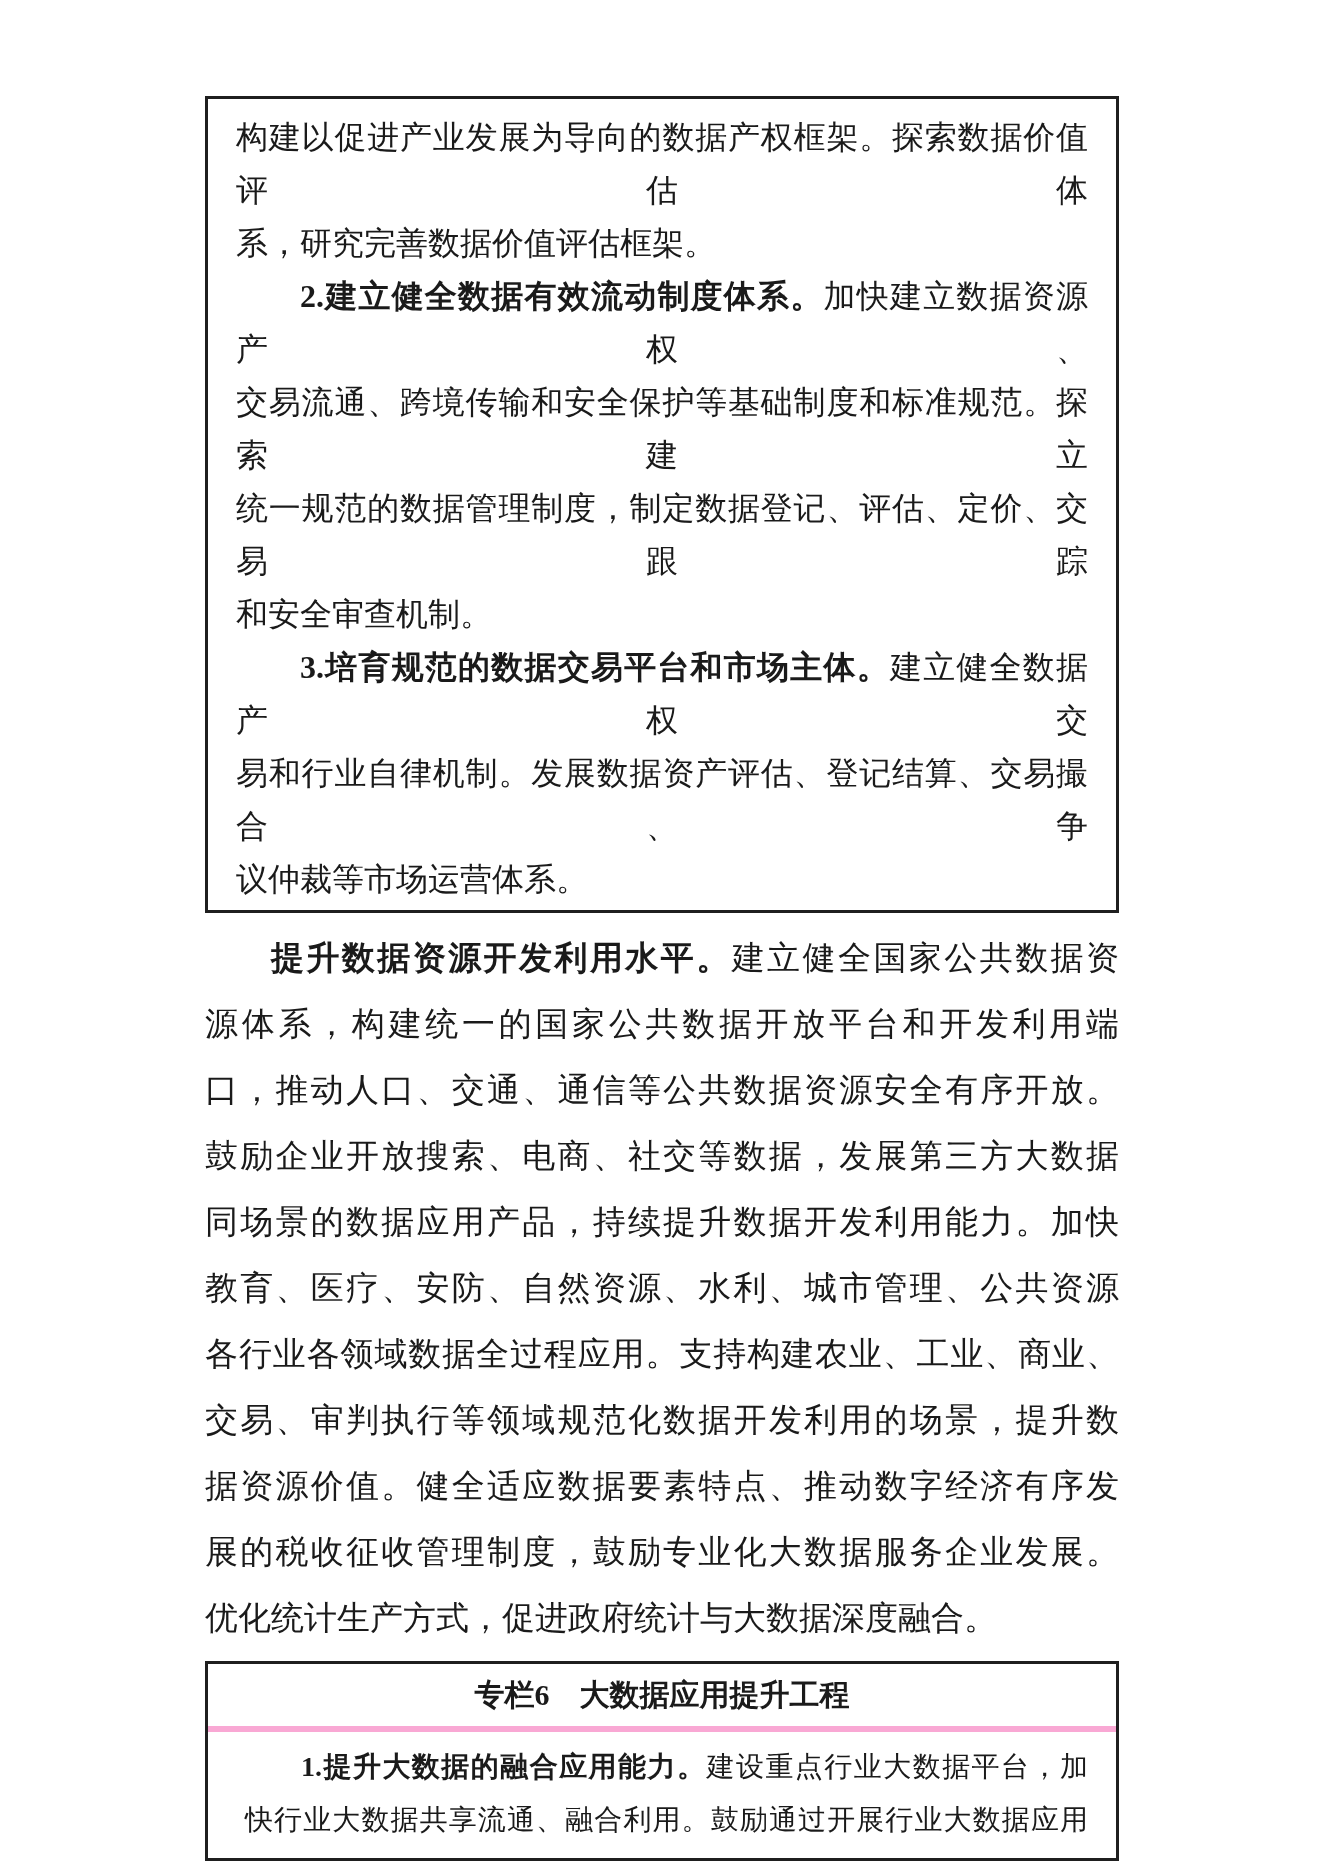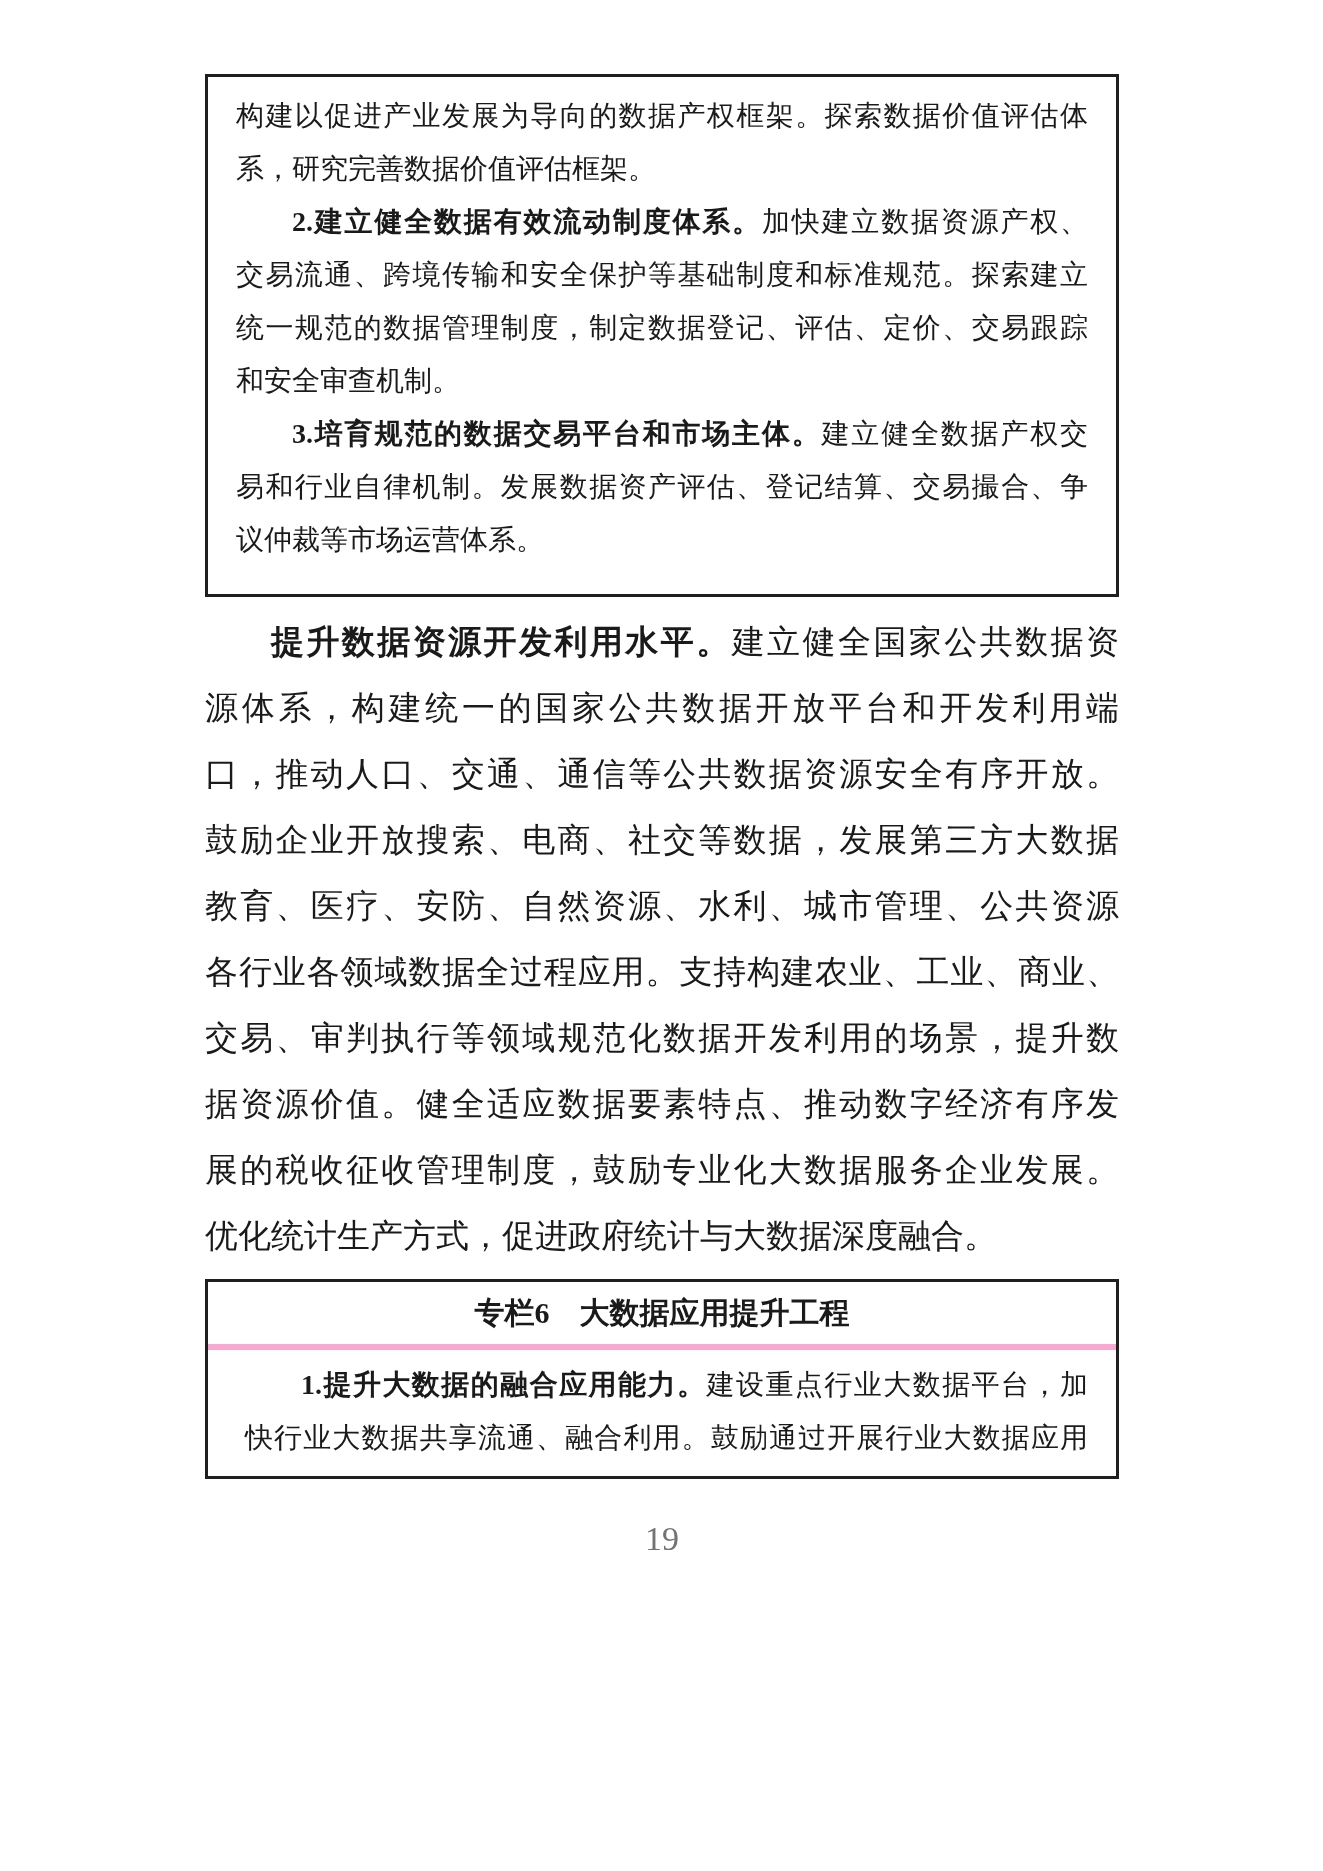--- a/index.html
+++ b/index.html
@@ -19,23 +19,23 @@
     top: 0;
     width: 914px;
   }
   
   .callout {
     border: 3px solid #1f1f1f;
     box-sizing: border-box;
     width: 914px;
   }
   .callout-top {
-    margin-top: 74px;
-    padding: 12px 28px 28px 28px;
-    font-size: 28px;
+    margin-top: 96px;
+    padding: 12px 28px 4px 28px;
+    font-size: 32px;
     line-height: 53px;
   }
   .callout-bottom {
     margin-top: 10px;
     font-size: 28px;
   }
   .callout-bottom .box-title {
     text-align: center;
     font-weight: 700;
     font-size: 30px;
@@ -89,20 +89,21 @@
         <div class="line indent fill"><span class="lead-bold">3.培育规范的数据交易平台和市场主体。</span>建立健全数据产权交</div>
         <div class="line fill">易和行业自律机制。发展数据资产评估、登记结算、交易撮合、争</div>
         <div class="line">议仲裁等市场运营体系。</div>
       </div>
 
     <div class="main-paragraph">
         <div class="line indent fill"><span class="lead-bold">提升数据资源开发利用水平。</span>建立健全国家公共数据资</div>
         <div class="line fill">源体系，构建统一的国家公共数据开放平台和开发利用端</div>
         <div class="line fill">口，推动人口、交通、通信等公共数据资源安全有序开放。</div>
         <div class="line fill">鼓励企业开放搜索、电商、社交等数据，发展第三方大数据</div>
+        <div class="line fill">同场景的数据应用产品，持续提升数据开发利用能力。加快</div>
         <div class="line fill">教育、医疗、安防、自然资源、水利、城市管理、公共资源</div>
         <div class="line fill">各行业各领域数据全过程应用。支持构建农业、工业、商业、</div>
         <div class="line fill">交易、审判执行等领域规范化数据开发利用的场景，提升数</div>
         <div class="line fill">据资源价值。健全适应数据要素特点、推动数字经济有序发</div>
         <div class="line fill">展的税收征收管理制度，鼓励专业化大数据服务企业发展。</div>
         <div class="line">优化统计生产方式，促进政府统计与大数据深度融合。</div>
       </div>
 
     <div class="callout callout-bottom">
       <div class="box-title">专栏6　大数据应用提升工程</div>

